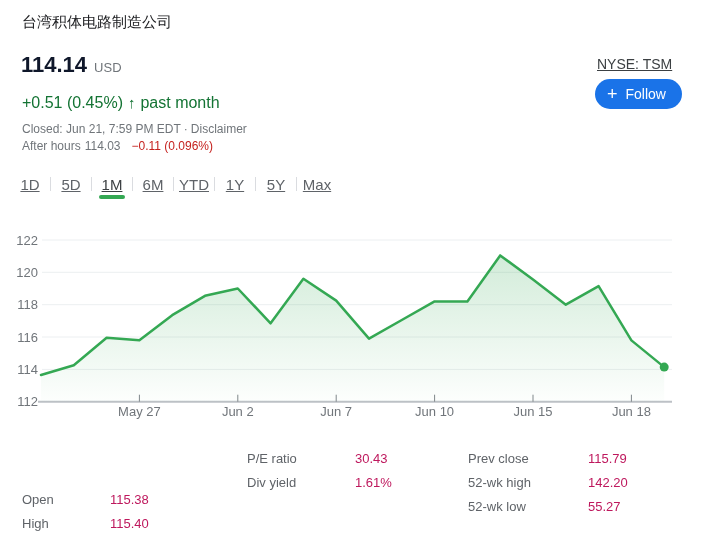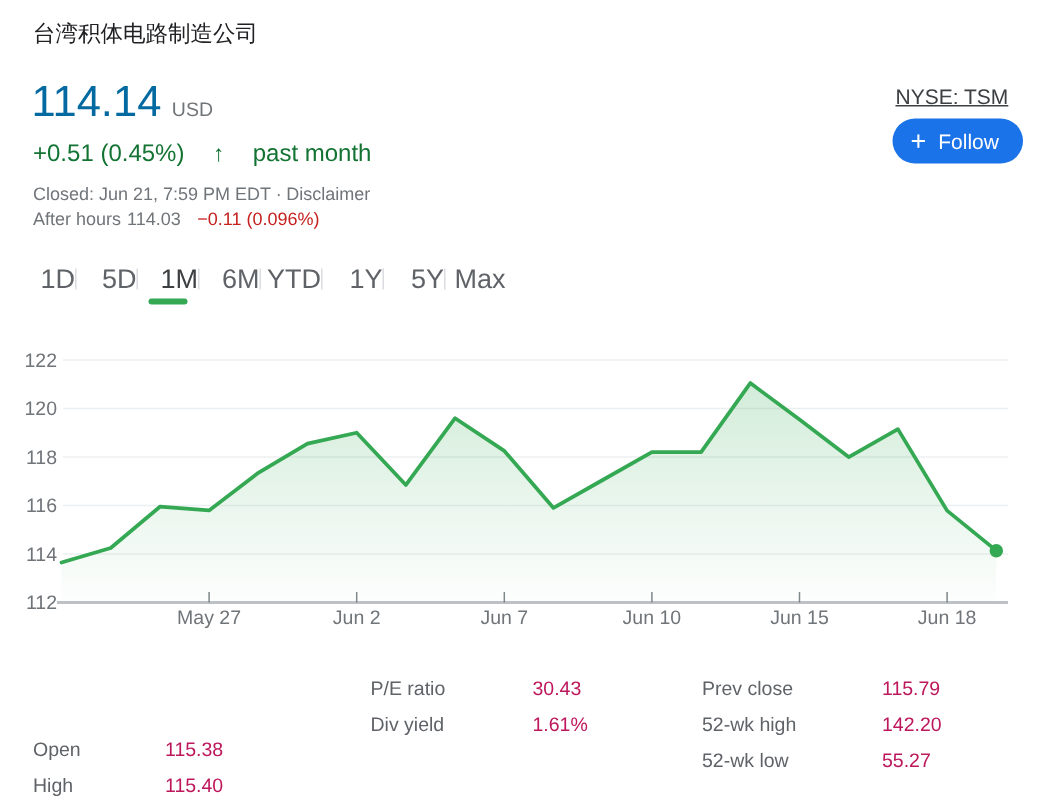--- a/index.html
+++ b/index.html
@@ -2,38 +2,38 @@
 <html><head>
 <meta charset="utf-8">
 <style>
   html,body{margin:0;padding:0;}
   body{
     width:707px;height:540px;position:relative;overflow:hidden;
     background:#ffffff;font-family:"Liberation Sans",sans-serif;
   }
   .title{position:absolute;left:22px;top:13px;font-size:15px;color:#202124;}
   .price-line{position:absolute;left:21px;top:52px;display:flex;align-items:baseline;}
-  .price{font-size:29px;font-weight:400;color:#0369a1;}
+  .price{font-size:22px;font-weight:700;color:#0f172a;}
   .usd{font-size:13px;color:#70757a;margin-left:7px;}
-  .change-line{position:absolute;left:22px;top:94px;font-size:16px;color:#137333;display:flex;align-items:flex-start;gap:19px;}
+  .change-line{position:absolute;left:22px;top:94px;font-size:16px;color:#137333;display:flex;align-items:flex-start;gap:5px;}
   .arrow{font-weight:700;font-size:15px;}
   .closed-line{position:absolute;left:22px;top:122px;font-size:12px;color:#70757a;}
   .disclaimer{margin-left:3px;cursor:pointer;}
   .ah-line{position:absolute;left:22px;top:139px;font-size:12px;color:#70757a;}
   .ah-price{margin-left:4px;}
   .ah-change{margin-left:11px;color:#c5221f;}
   .exchange{position:absolute;left:597px;top:56px;font-size:14px;color:#3c4043;text-decoration:underline;}
   .follow{
     position:absolute;left:595px;top:79px;height:30px;border:none;border-radius:15px;
     background:#1a73e8;color:#fff;font-size:14px;display:flex;align-items:center;
     padding:0 16px 0 12px;gap:8px;cursor:pointer;font-family:inherit;
   }
   .plus{font-size:18px;font-weight:400;line-height:1;}
   .tabs{position:absolute;left:10px;top:172px;display:flex;align-items:center;}
-  .tab{width:40px;text-align:right;font-size:18px;color:#5f6368;padding:4px 0 7px;position:relative;cursor:pointer;}
+  .tab{width:40px;text-align:center;font-size:15px;color:#5f6368;padding:4px 0 7px;position:relative;cursor:pointer;text-decoration:underline;}
   .tab.active{color:#3c4043;}
   .tab.active::after{
     content:"";position:absolute;left:50%;transform:translateX(-50%);bottom:1px;
     width:26px;height:4px;border-radius:2px;background:#34a853;
   }
   .tab-sep{width:1px;height:14px;background:#dadce0;margin-bottom:4px;}
   #chart-svg{position:absolute;left:0;top:225px;}
   .stats{position:absolute;top:446px;left:0;font-size:13px;width:707px;}
   .stats-col{position:absolute;top:0;}
   .col1{left:22px;margin-top:41px;}

